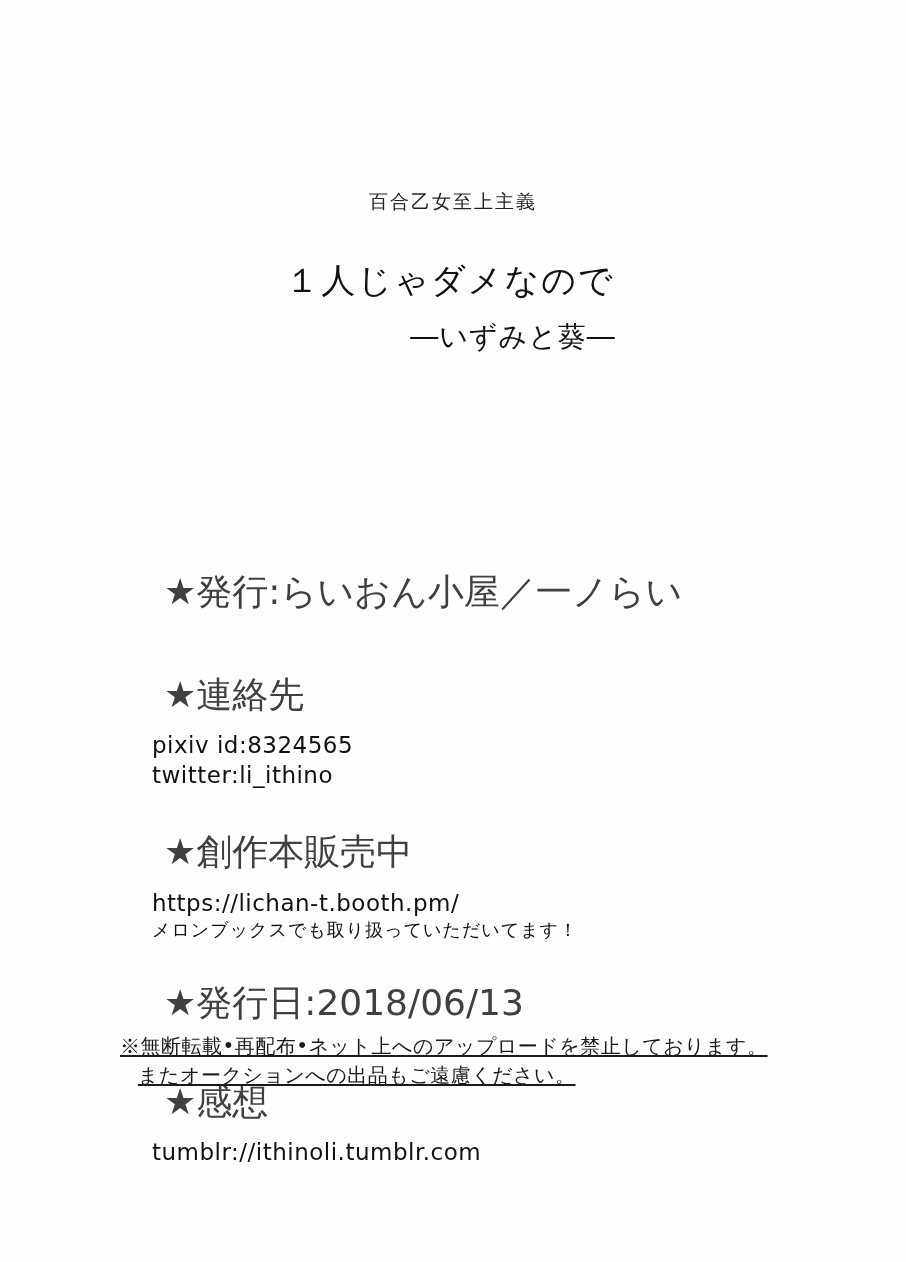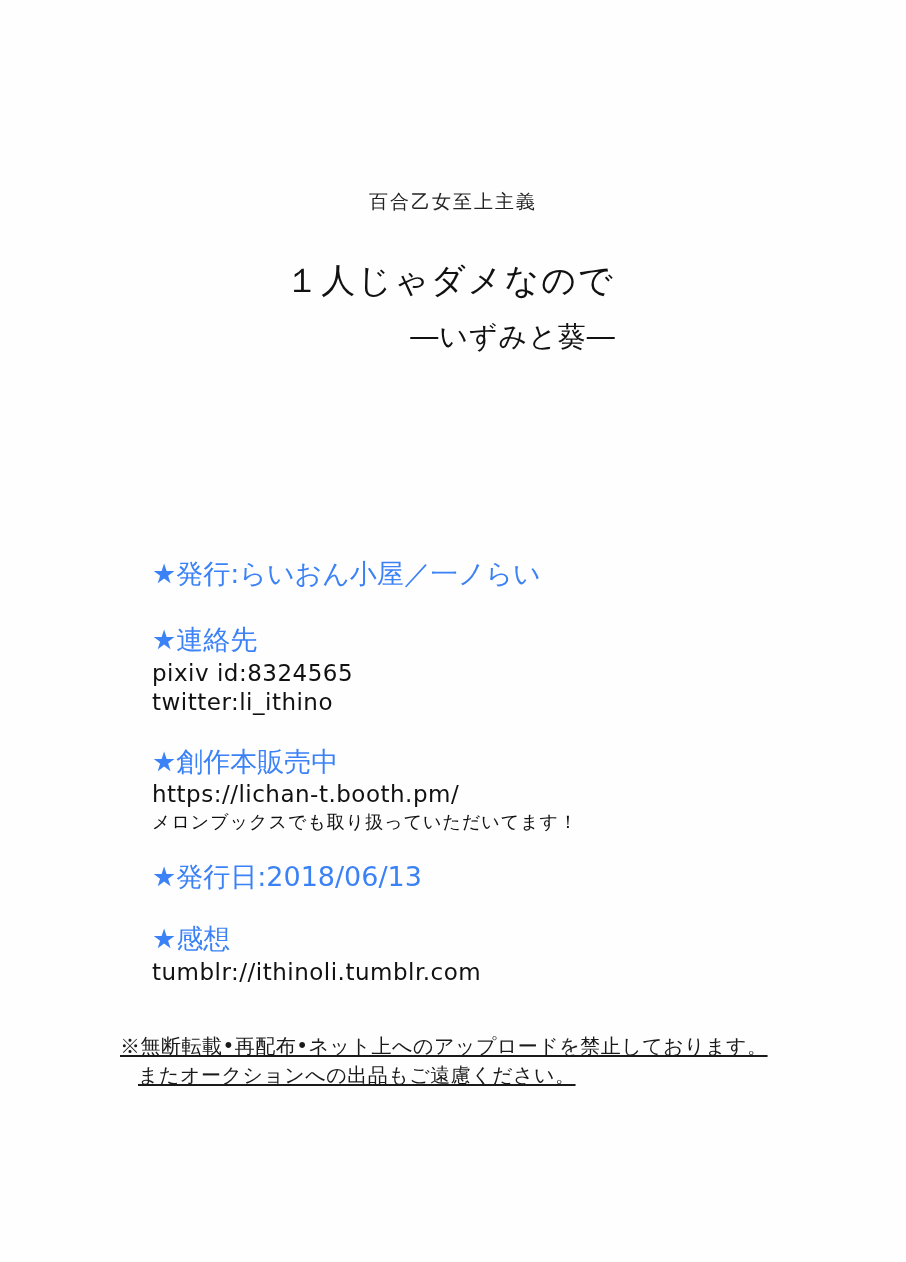--- a/index.html
+++ b/index.html
@@ -58,24 +58,24 @@
   }
 
   
   .colophon {
     position: absolute;
     left: 152px;
     top: 556px;
     width: 700px;
   }
   .c-heading {
-    font-size: 27px;
+    font-size: 36px;
     line-height: 1.35;
-    color: #3b82f6;
-    margin: 0;
+    color: #404040;
+    margin: 12px;
     white-space: nowrap;
   }
   .c-line {
     font-size: 23px;
     line-height: 1.28;
     color: #111;
     margin: 0;
     letter-spacing: 0.5px;
     white-space: nowrap;
   }

